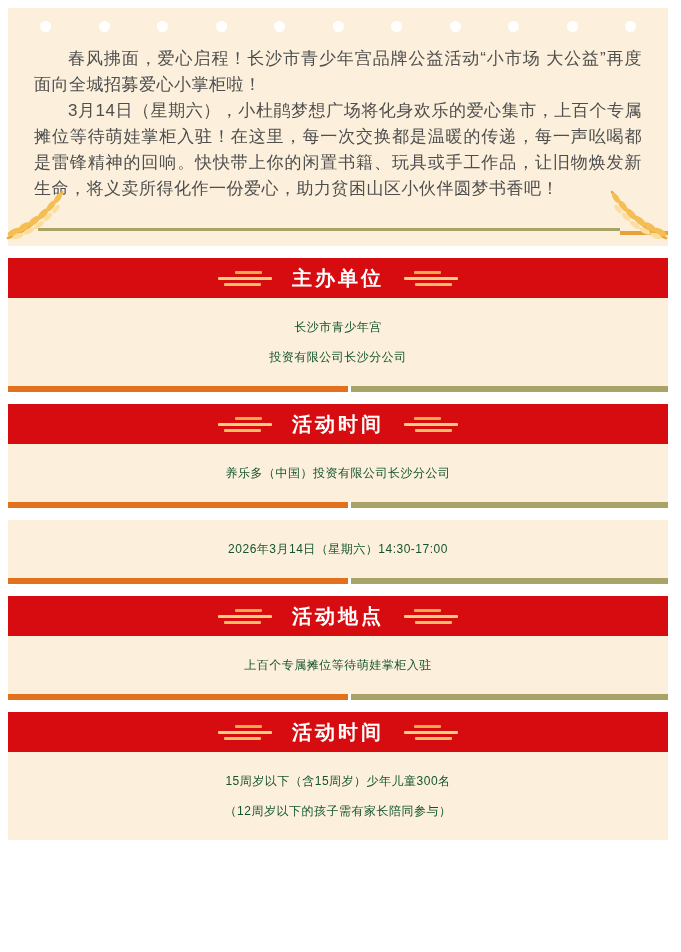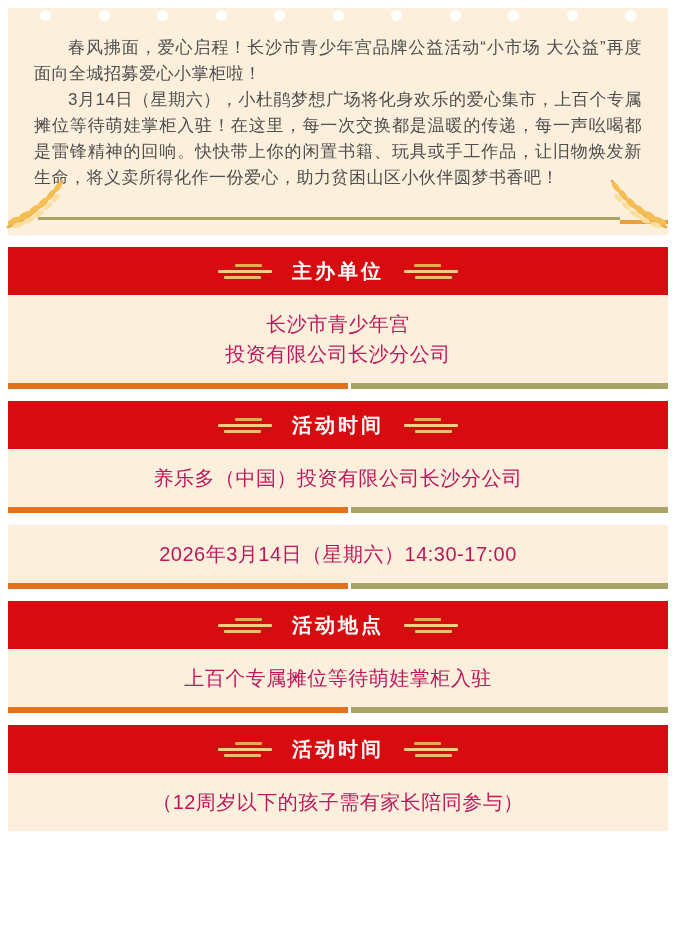--- a/index.html
+++ b/index.html
@@ -12,21 +12,21 @@
     width: 681px;
     min-height: 952px;
     background: #ffffff;
     padding: 8px 13px 0 8px;
   }
 
   
   .intro-card {
     position: relative;
     background: #FCF0DC;
-    padding: 0 26px 44px 26px;
+    padding: 11px 26px 44px 26px;
   }
   .dots-row {
     display: flex;
     justify-content: space-between;
     align-items: center;
     padding: 0 6px;
     height: 14px;
     margin-bottom: 13px;
   }
   .dot {
@@ -59,21 +59,21 @@
     bottom: 6px;
     width: 64px; height: 54px;
     pointer-events: none;
   }
   .wheat-left  { left: -4px; }
   .wheat-right { right: -2px; transform: scaleX(-1); }
 
   
   .card { margin-top: 12px; }
   .banner {
-    height: 48px;
+    height: 40px;
     background: #D70C10;
     display: flex;
     align-items: center;
     justify-content: center;
     gap: 20px;
   }
   .banner-title {
     color: #ffffff;
     font-size: 20px;
     font-weight: bold;
@@ -95,23 +95,23 @@
   .speed-lines i:nth-child(2) { width: 54px; margin-left: 2px;  background: #F6CE82; }
   .speed-lines i:nth-child(3) { width: 37px; margin-left: 8px;  background: #EFBE6B; }
   .speed-lines.flip { transform: scaleX(-1); }
 
   .card-body {
     background: #FCF0DC;
     text-align: center;
     padding: 14px 20px;
   }
   .card-body p {
-    font-size: 20px;
+    font-size: 12px;
     line-height: 30px;
-    color: #be185d;
+    color: #14532d;
     letter-spacing: 0.5px;
   }
   .card-footer {
     height: 6px;
     display: flex;
   }
   .seg-orange {
     width: calc(50% + 10px);
     background: #E2711D;
     margin-right: 3px;
@@ -276,18 +276,19 @@
             <i></i>
           </span>
       <h2 class="banner-title">活动时间</h2>
       <span class="speed-lines flip">
             <i></i>
             <i></i>
             <i></i>
           </span>
     </header>
     <div class="card-body">
+          <p>15周岁以下（含15周岁）少年儿童300名</p>
           <p>（12周岁以下的孩子需有家长陪同参与）</p>
         </div>
 
   </section>
 </div>
 </div>
 
 </body></html>

